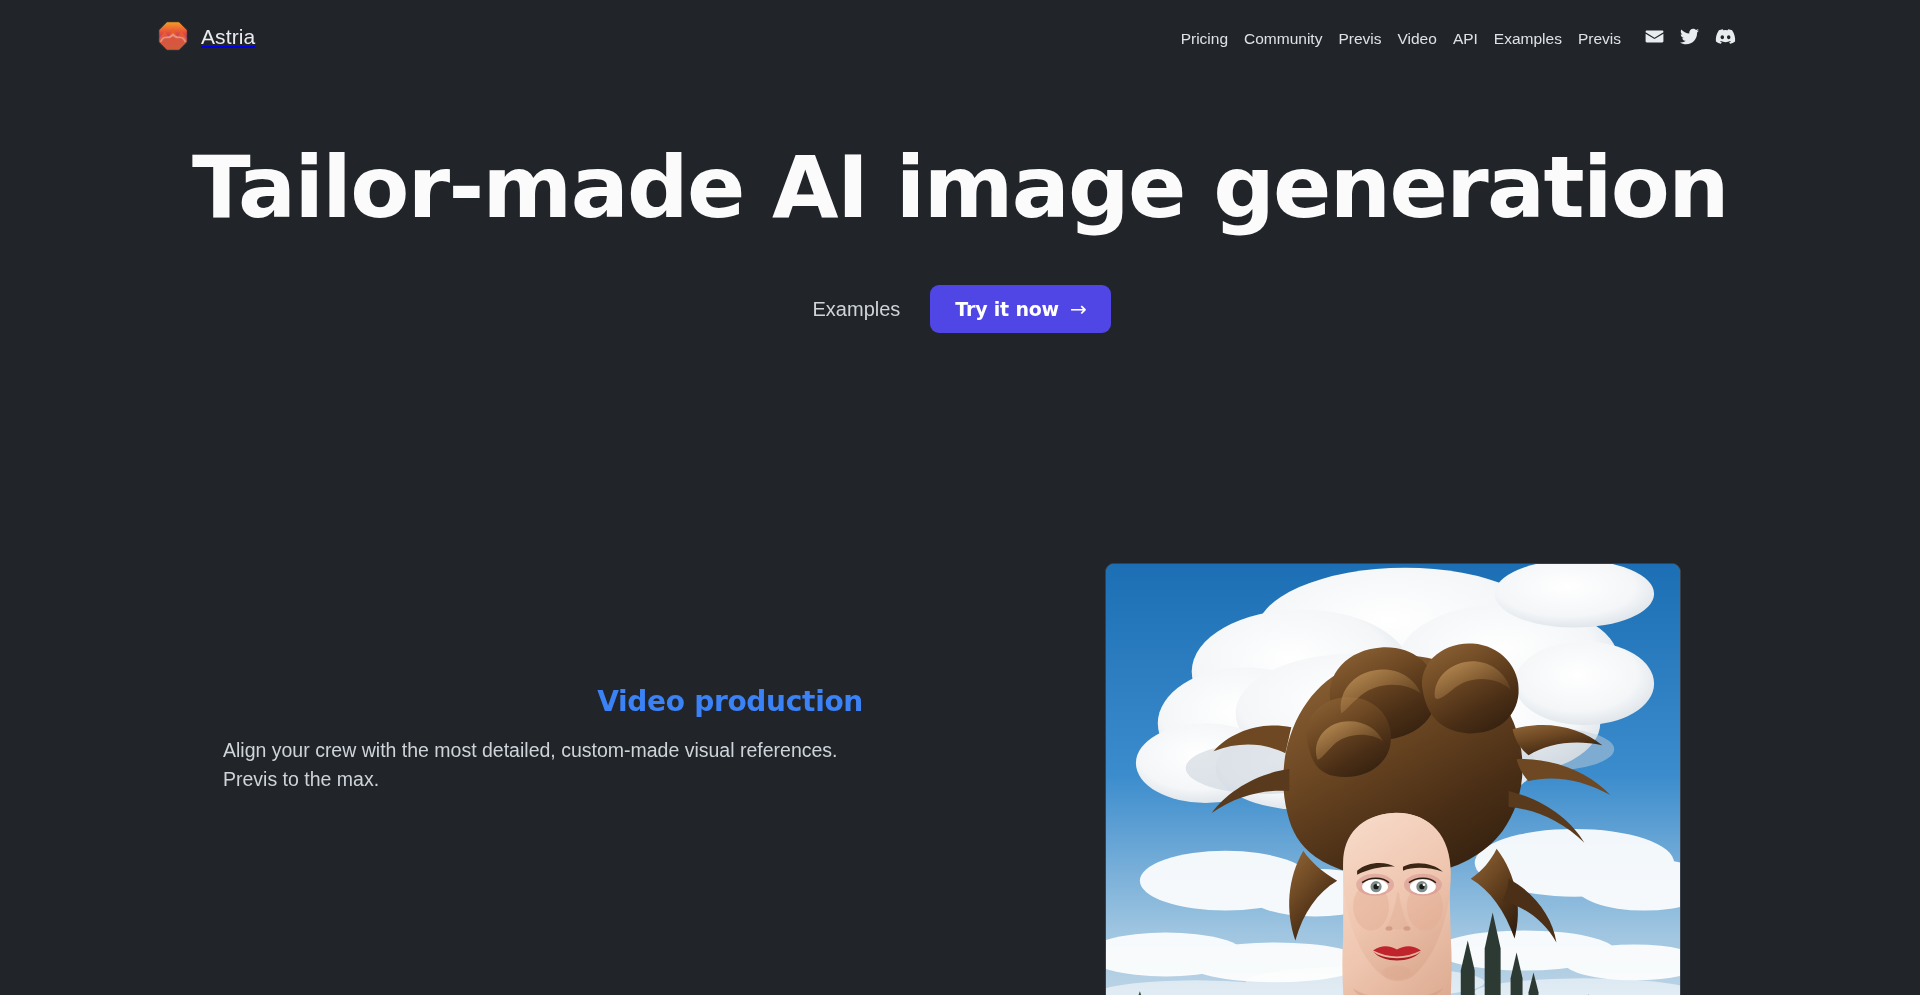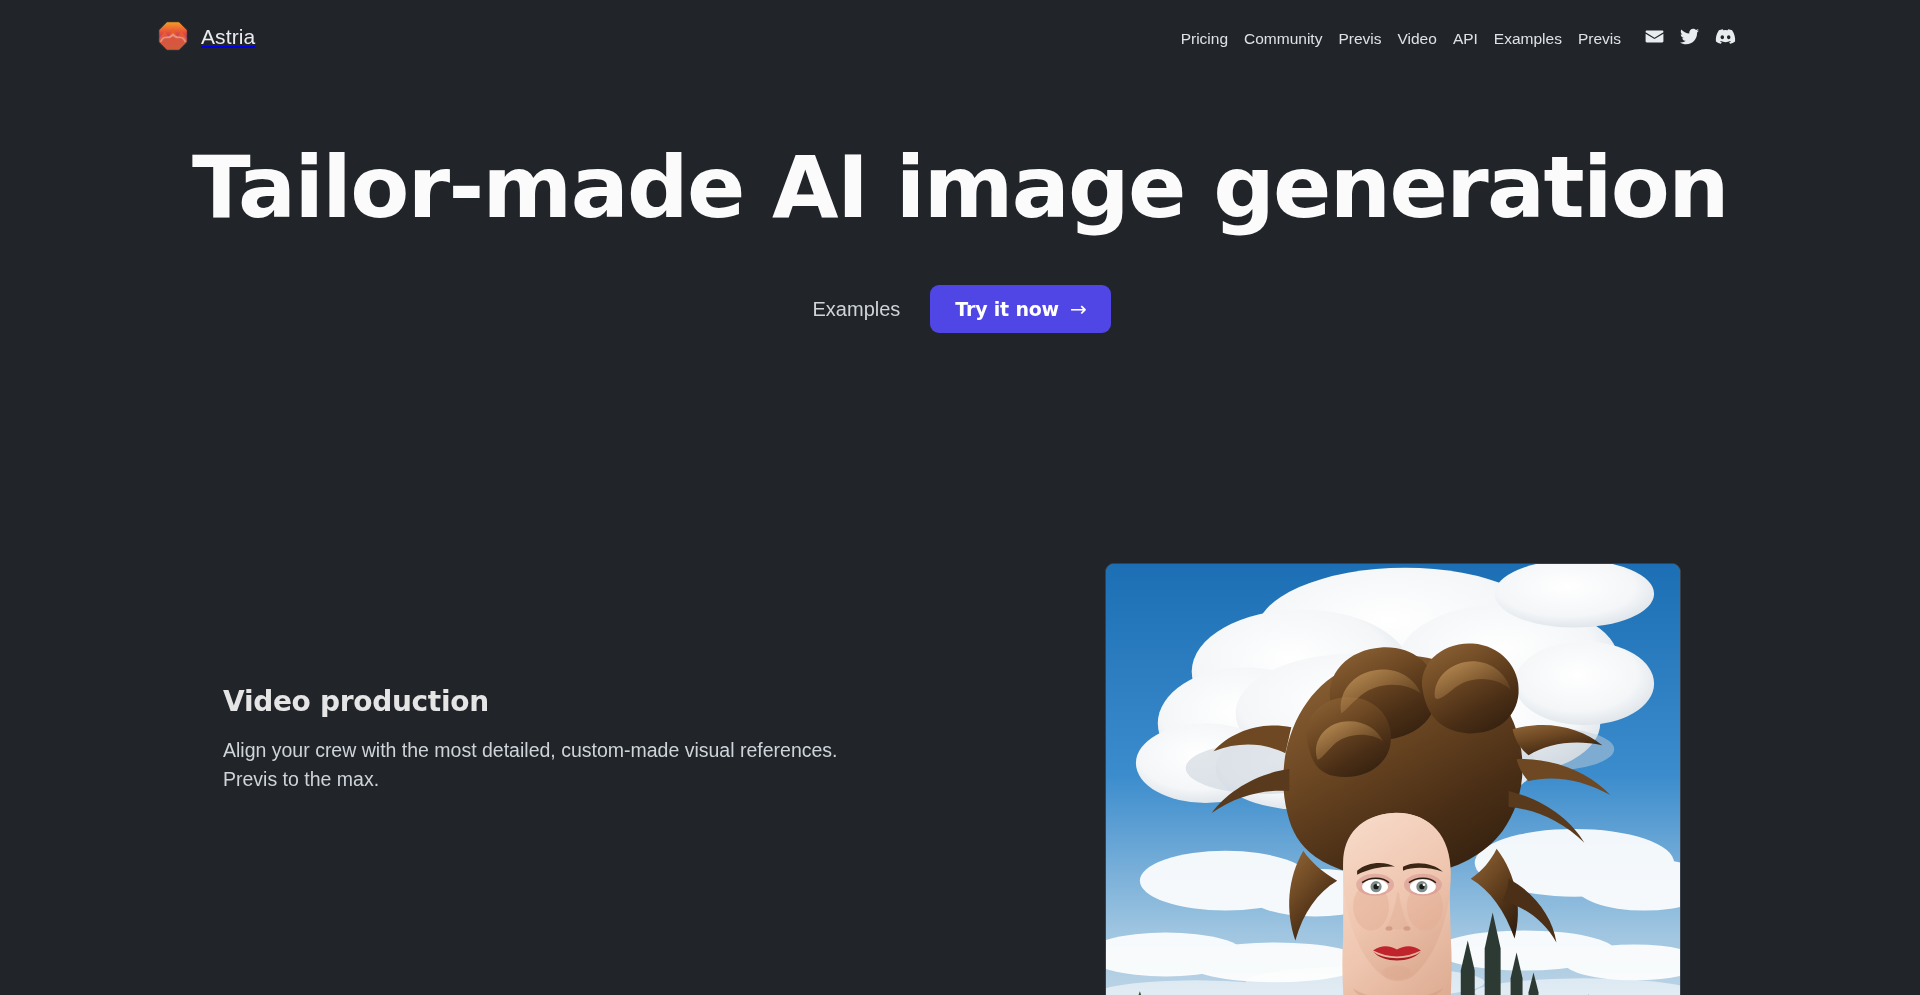--- a/index.html
+++ b/index.html
@@ -60,22 +60,23 @@
     font-size:19px; font-weight:700; letter-spacing:-.2px;
     padding:14px 25px; border-radius:9px; line-height:1;
   }
   .btn-primary .arrow { font-size:20px; line-height:1; font-weight:400; }
 
   
   .feature-text {
     position:absolute; left:223px; top:685px; width:640px;
   }
   .feature-title {
-    font-size:28px; font-weight:700; color:#e5e5e5; letter-spacing:-.3px;
+    font-size:28px; font-weight:700; color:#3b82f6; letter-spacing:-.3px;
     font-family:"DejaVu Sans", sans-serif;
+    text-align:right;
   }
   .feature-body {
     margin-top:18px;
     font-size:19.5px; line-height:1.47; color:#ced4da; font-weight:400;
   }
 
   .feature-media {
     position:absolute; left:1105px; top:563px;
     width:576px; height:470px;
     border-radius:9px; overflow:hidden;

